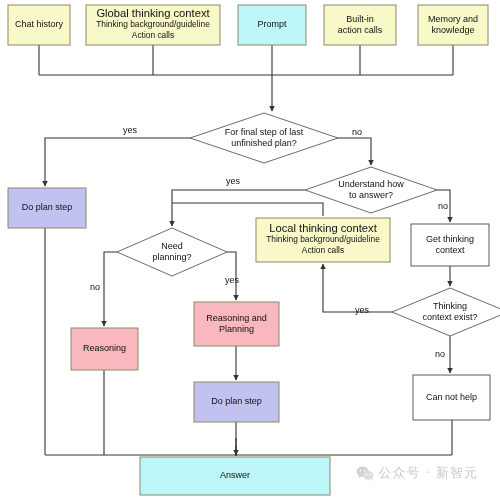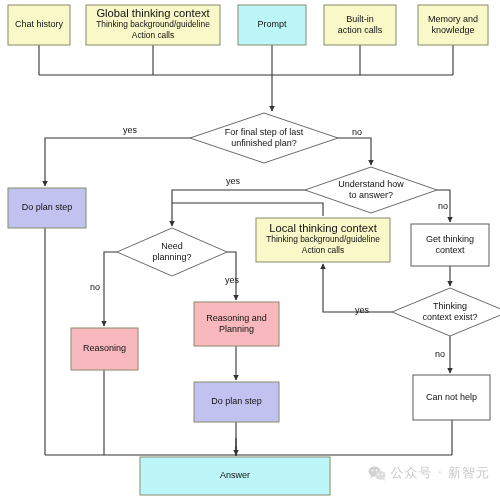--- a/index.html
+++ b/index.html
@@ -4,21 +4,21 @@
 <style>
   html,body{margin:0;padding:0;background:#ffffff;}
   body{width:500px;height:500px;overflow:hidden;
        font-family:"Liberation Sans","DejaVu Sans",sans-serif;}
   #canvas{position:relative;width:500px;height:500px;}
   svg{display:block;}
   .nodeText{font-family:"Liberation Sans","DejaVu Sans",sans-serif;
             fill:#111111;text-anchor:middle;dominant-baseline:middle;}
   .edgeLabel{font-family:"Liberation Sans","DejaVu Sans",sans-serif;
              fill:#111111;text-anchor:middle;dominant-baseline:middle;font-size:9px;}
-  .wm{position:absolute;right:10px;bottom:18px;display:flex;align-items:center;
+  .wm{position:absolute;right:22px;bottom:18px;display:flex;align-items:center;
       gap:5px;color:#c9c9c9;font-size:13px;
       font-family:"DejaVu Sans",sans-serif;letter-spacing:1px;}
   .wm svg{opacity:.85;}
 </style>
 </head>
 <body>
 
 <div id="canvas">
   <svg id="flow" width="500" height="500" viewBox="0 0 500 500">
     <defs>

